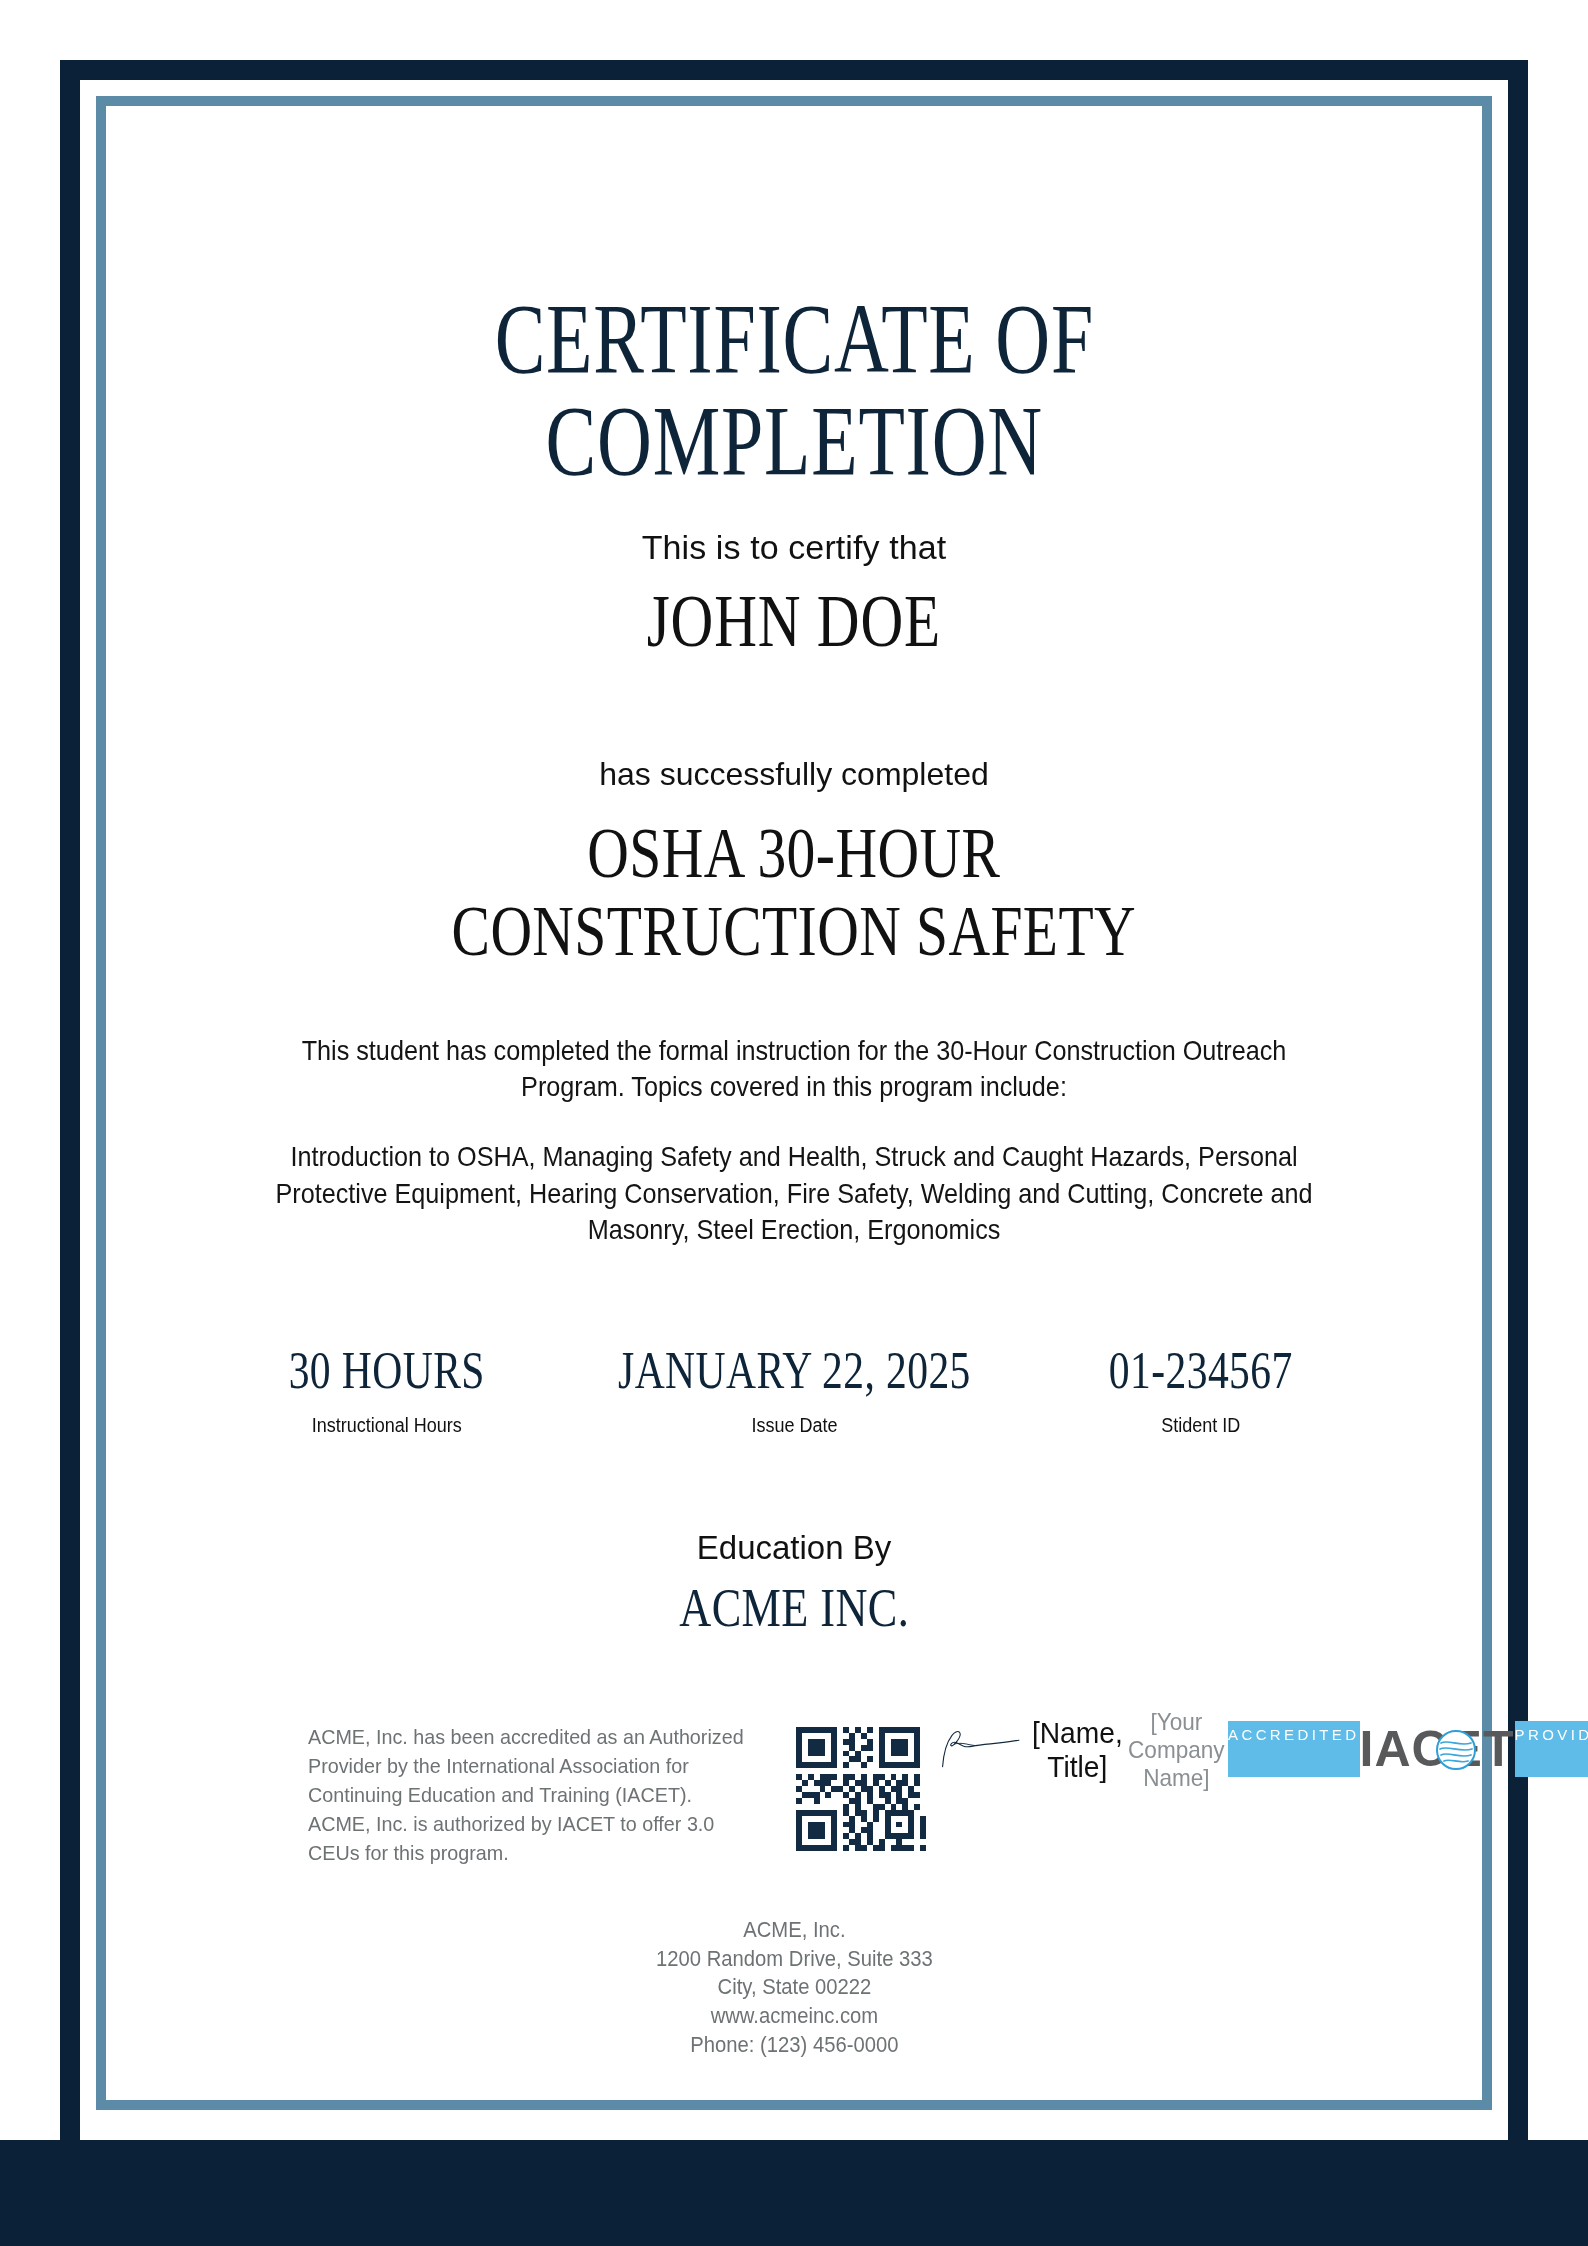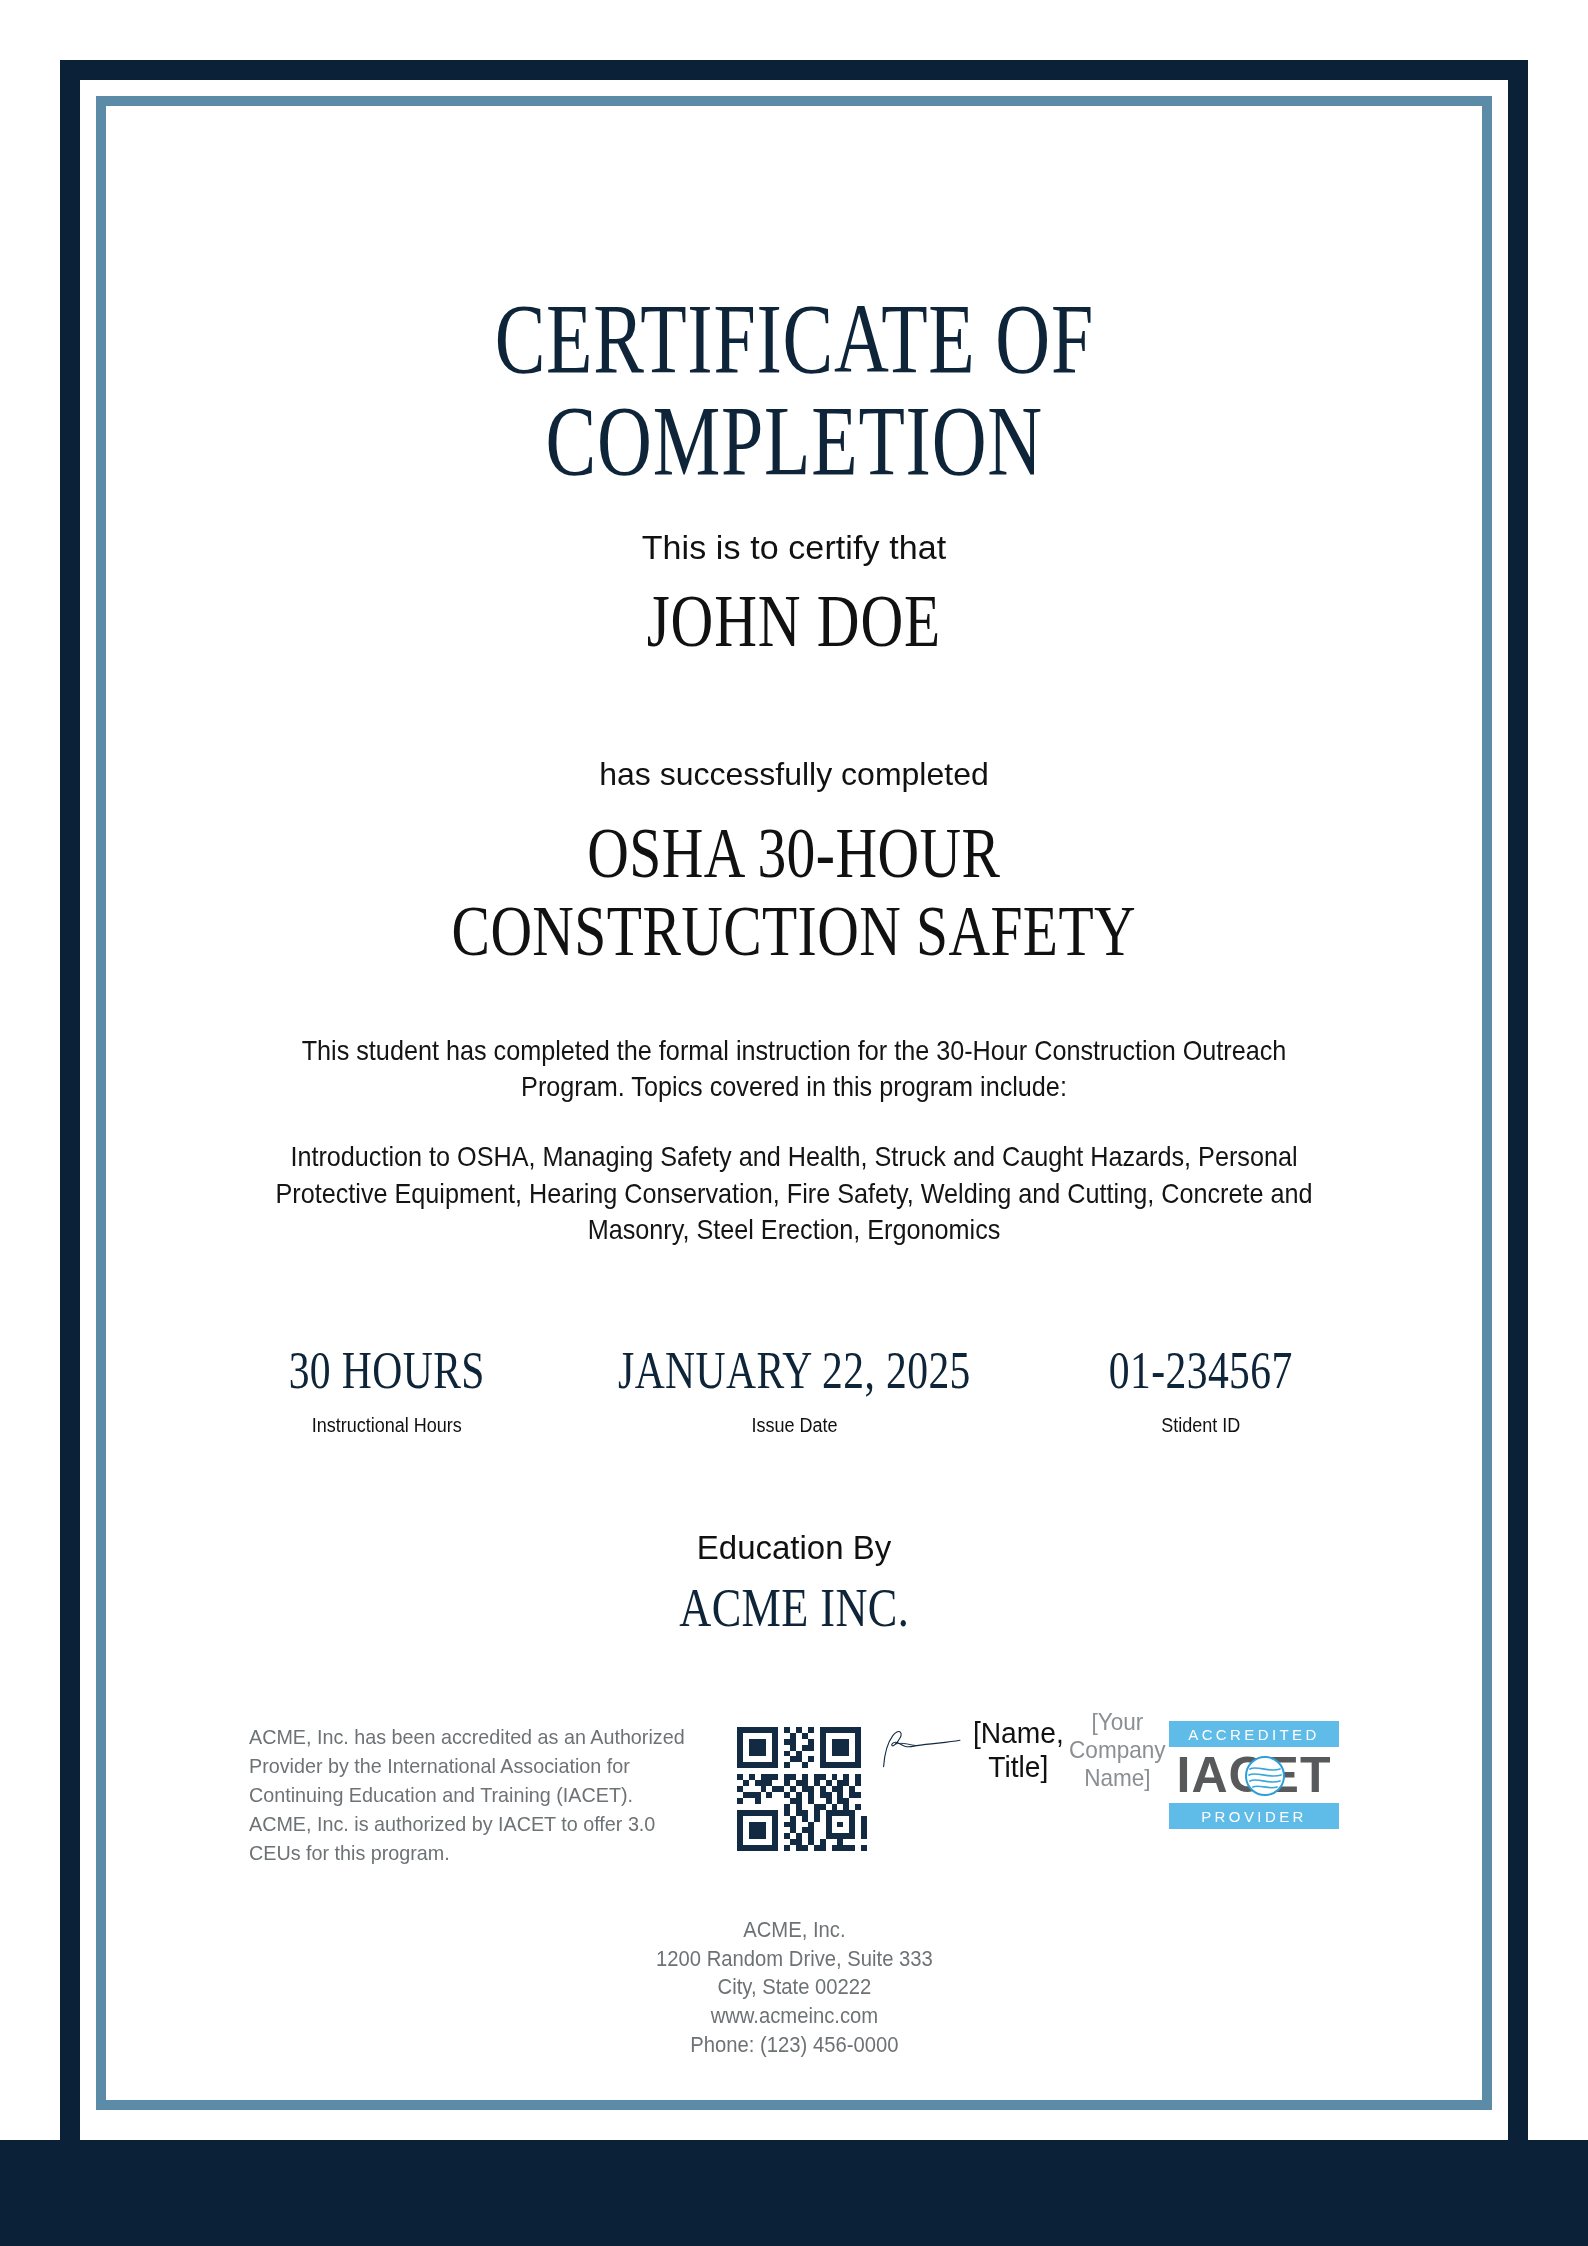--- a/index.html
+++ b/index.html
@@ -158,21 +158,21 @@
     white-space:nowrap;
     font-weight:400;
   }
 
   
   #accred-row {
     margin-top:64px;
     width:100%;
     display:flex;
     align-items:flex-start;
-    justify-content:center;
+    justify-content:flex-end;
     padding:0 24px;
   }
   #accred-text {
     width:470px;
     text-align:left;
     font-size:21px;
     line-height:1.38;
     color:#6d7275;
     transform:scaleX(0.94);
     transform-origin:left center;
@@ -197,21 +197,21 @@
   }
   #signature-company {
     font-size:24px; color:#8a8f93; margin-top:1px;
     transform:scaleX(0.94);
   }
 
   
   #iacet-badge {
     width:170px;
     padding-top:18px;
-    display:flex; flex-direction:column; align-items:stretch;
+    display:flex; align-items:stretch;
   }
   .iacet-bar {
     background:#5fbce8;
     color:#ffffff;
     font-size:15px;
     letter-spacing:3.4px;
     text-align:center;
     padding:5px 0 4px 0;
     font-weight:400;
   }

